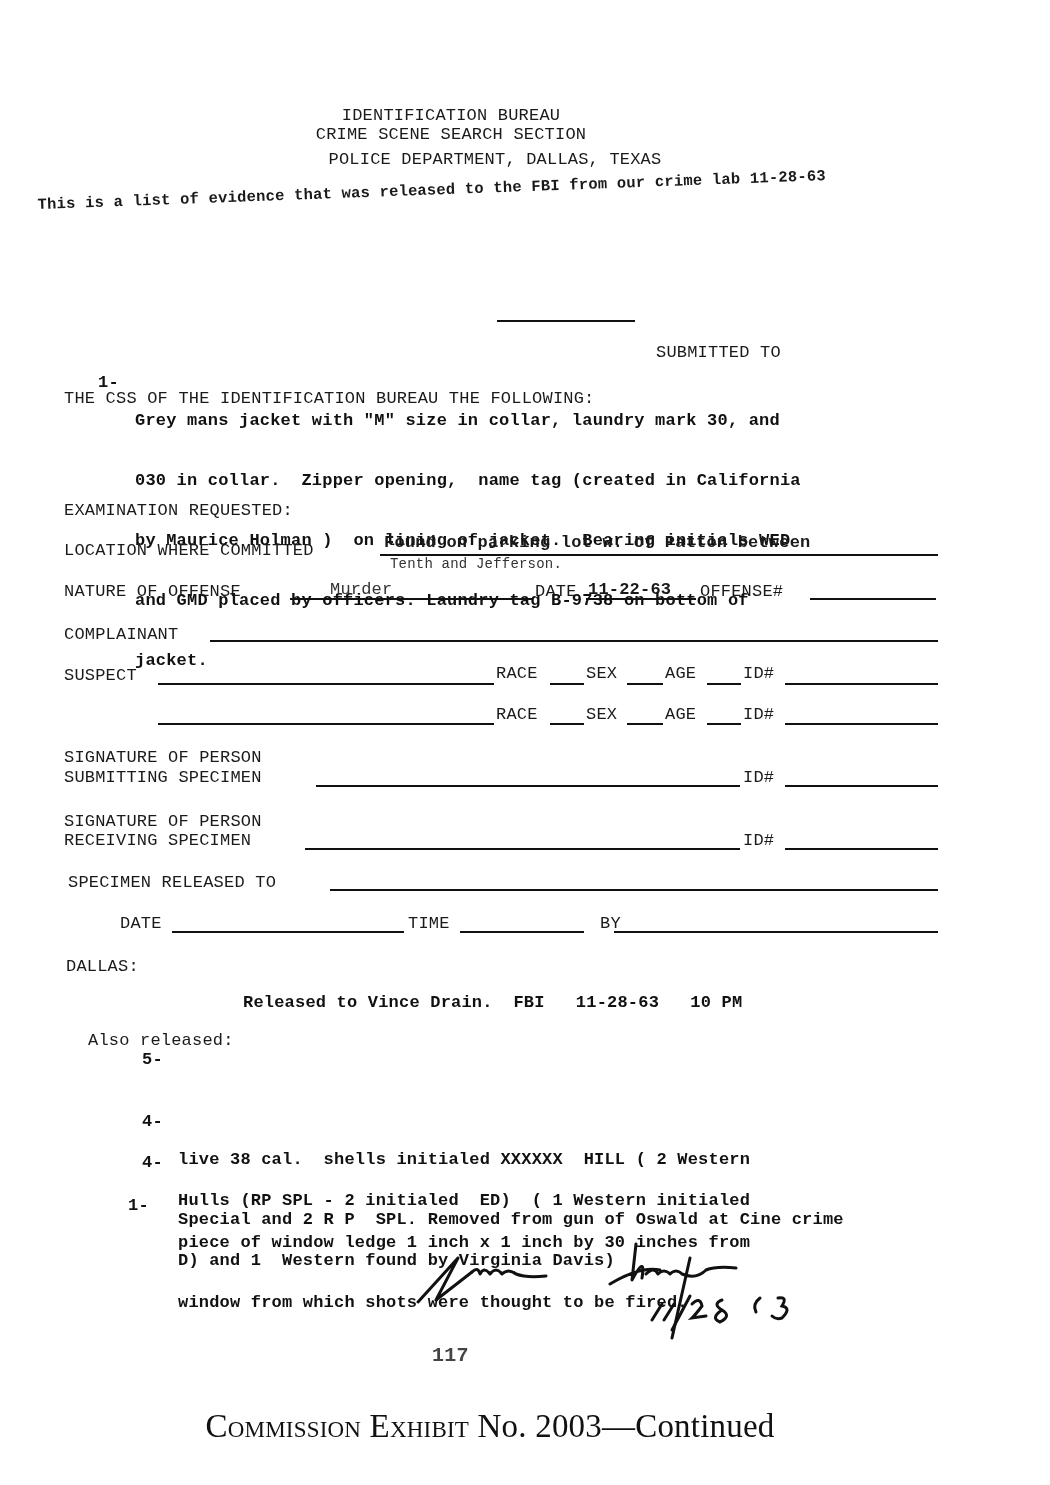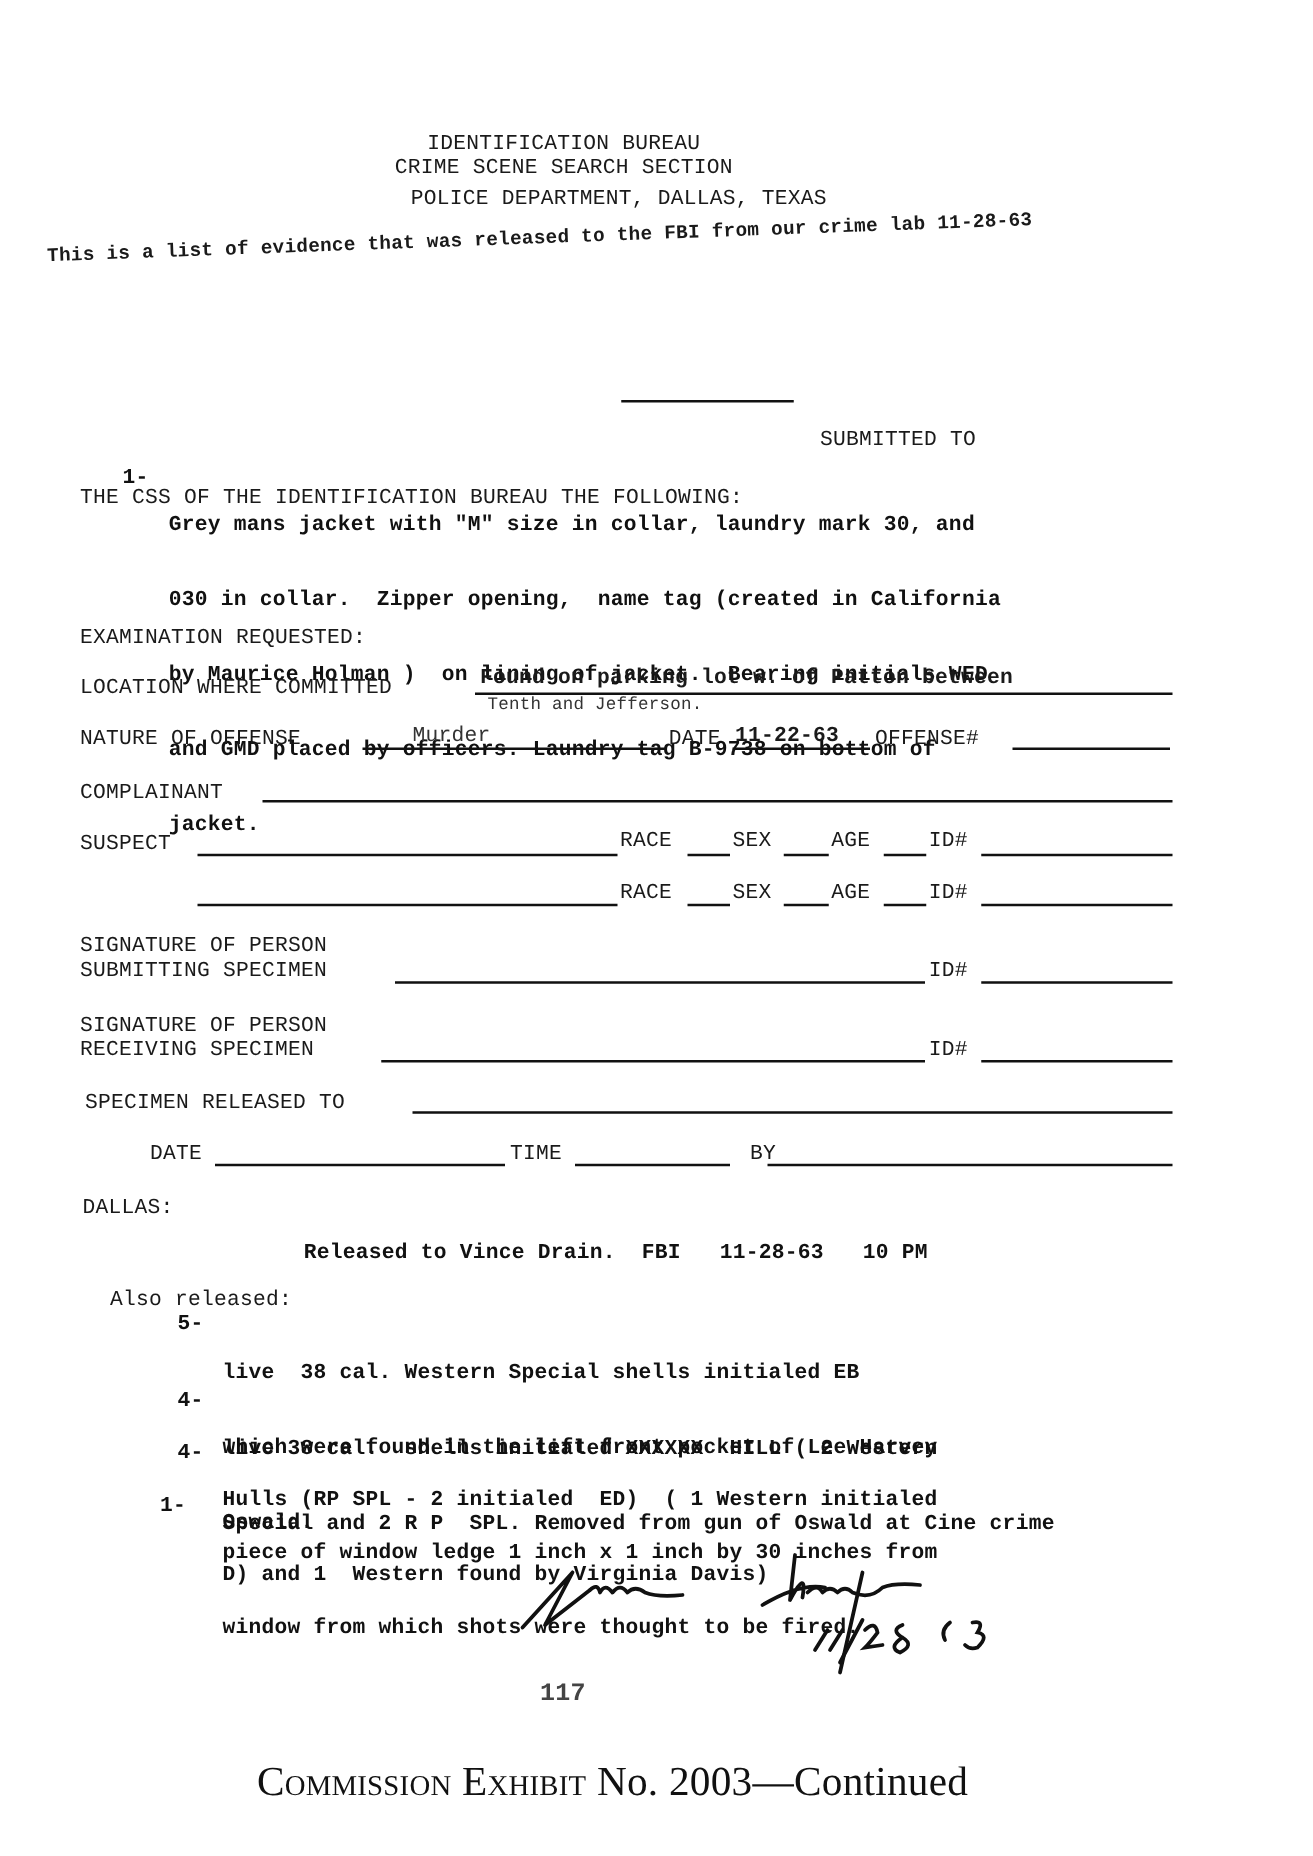--- a/index.html
+++ b/index.html
@@ -105,25 +105,20 @@
   <div class="line" style="left:460px; top:931px; width:124px;"></div>
   <div class="abs" style="left:588px; top:914px;margin-left:12px;">BY</div>
   <div class="line" style="left:614px; top:931px; width:324px;"></div>
 
   <div class="abs" style="left:66px; top:957px;">DALLAS:</div>
   <div class="abs bold" style="left:243px; top:993px;">Released to Vince Drain.  FBI   11-28-63   10 PM</div>
 
   <div class="abs" style="left:88px; top:1031px;">Also released:</div>
 
   <div class="abs bold" style="left:142px; top:1050px;">5-</div>
-  <div class="abs bold item-text" style="left:178px; top:1049px;">
-    <div>live  38 cal. Western Special shells initialed EB</div>
-    <div>which were found in the left front pocket of Lee Harvey</div>
-    <div>Oswald.</div>
-  </div>
 
   <div class="abs bold" style="left:142px; top:1112px;">4-</div>
   <div class="abs bold item-text" style="left:178px; top:1110px;">
     <div>live 38 cal.  shells initialed XXXXXX  HILL ( 2 Western</div>
     <div>Special and 2 R P  SPL. Removed from gun of Oswald at Cine crime</div>
   </div>
 
   <div class="abs bold" style="left:142px; top:1153px;">4-</div>
   <div class="abs bold item-text" style="left:178px; top:1151px;">
     <div>Hulls (RP SPL - 2 initialed  ED)  ( 1 Western initialed</div>

